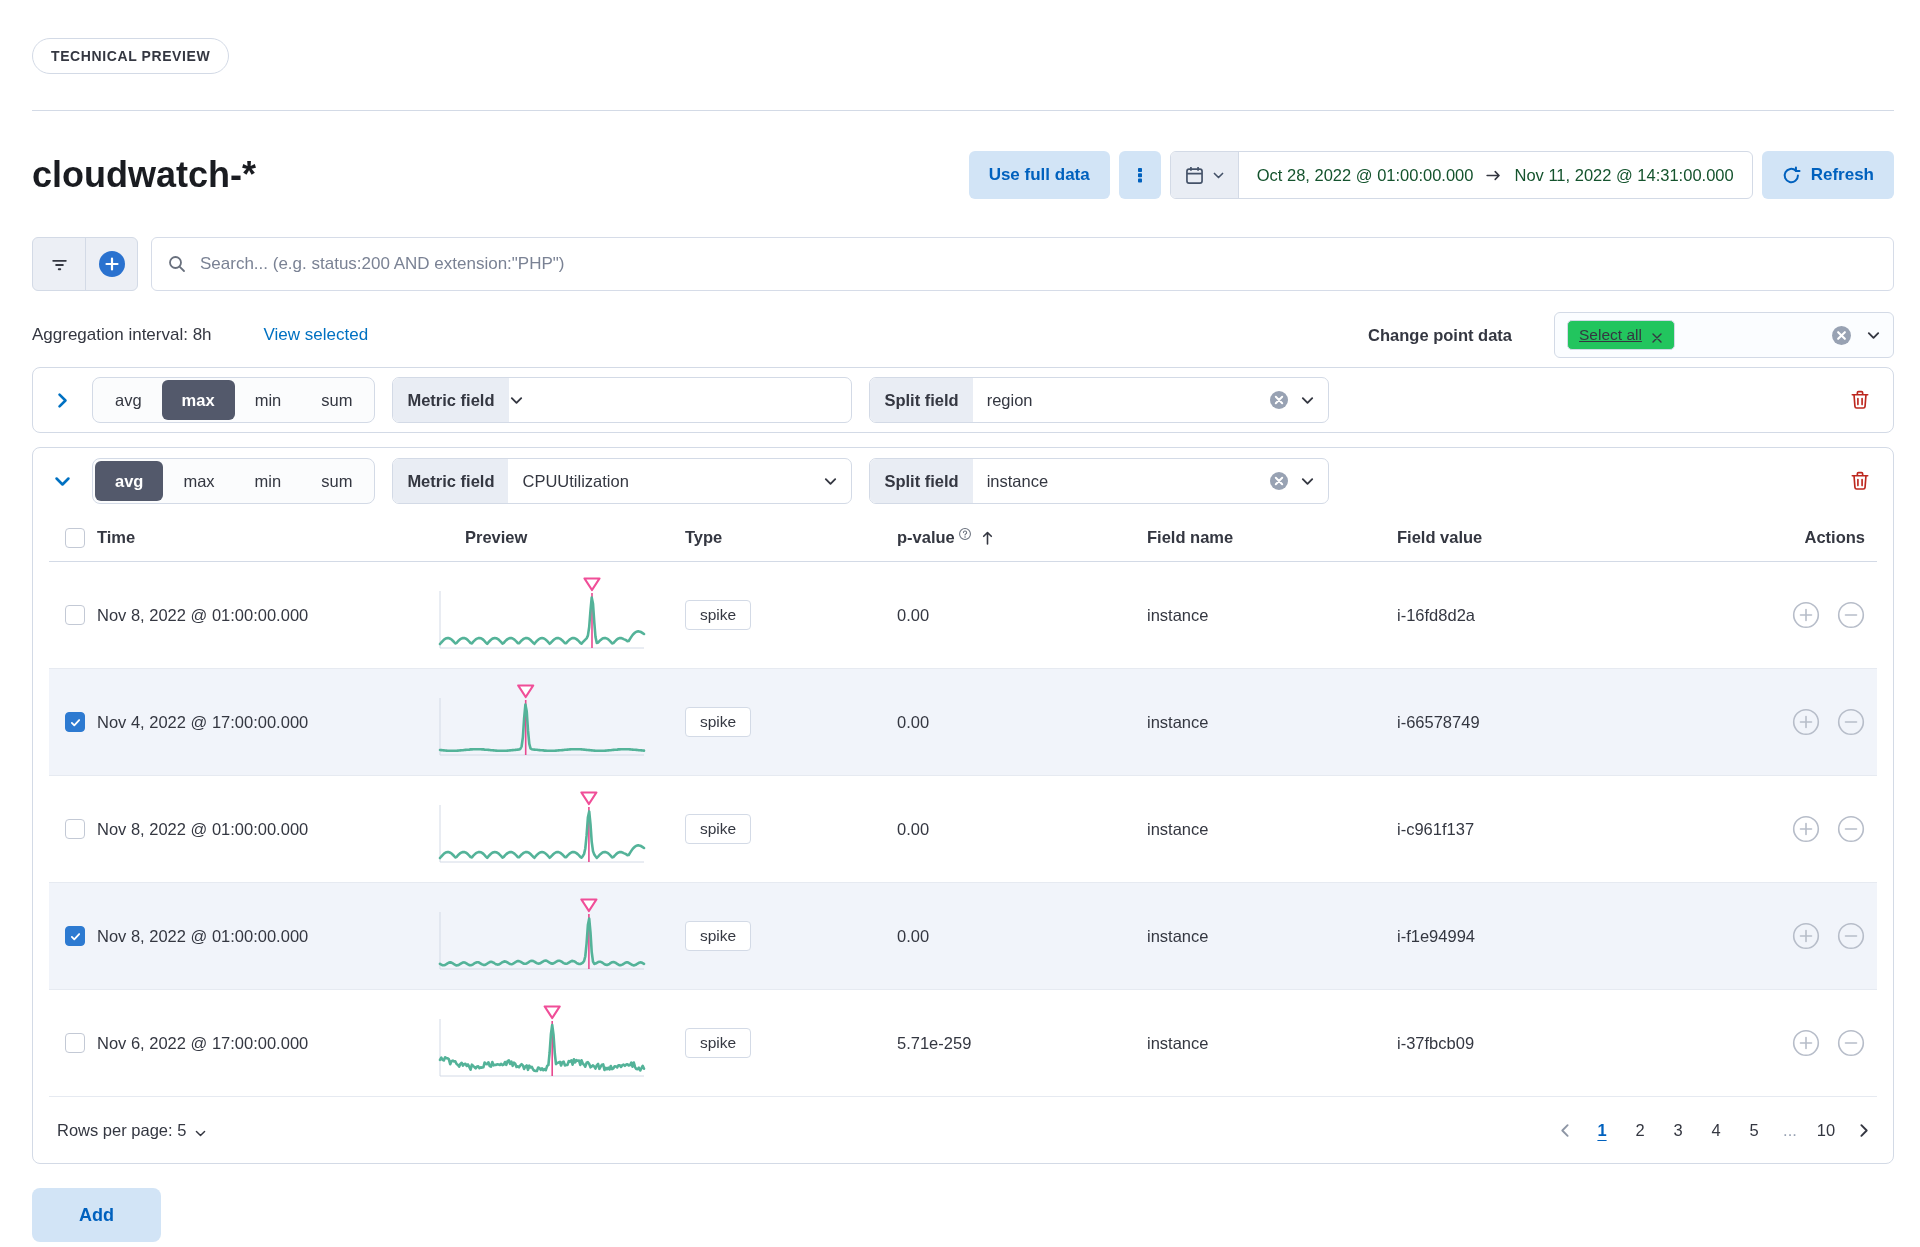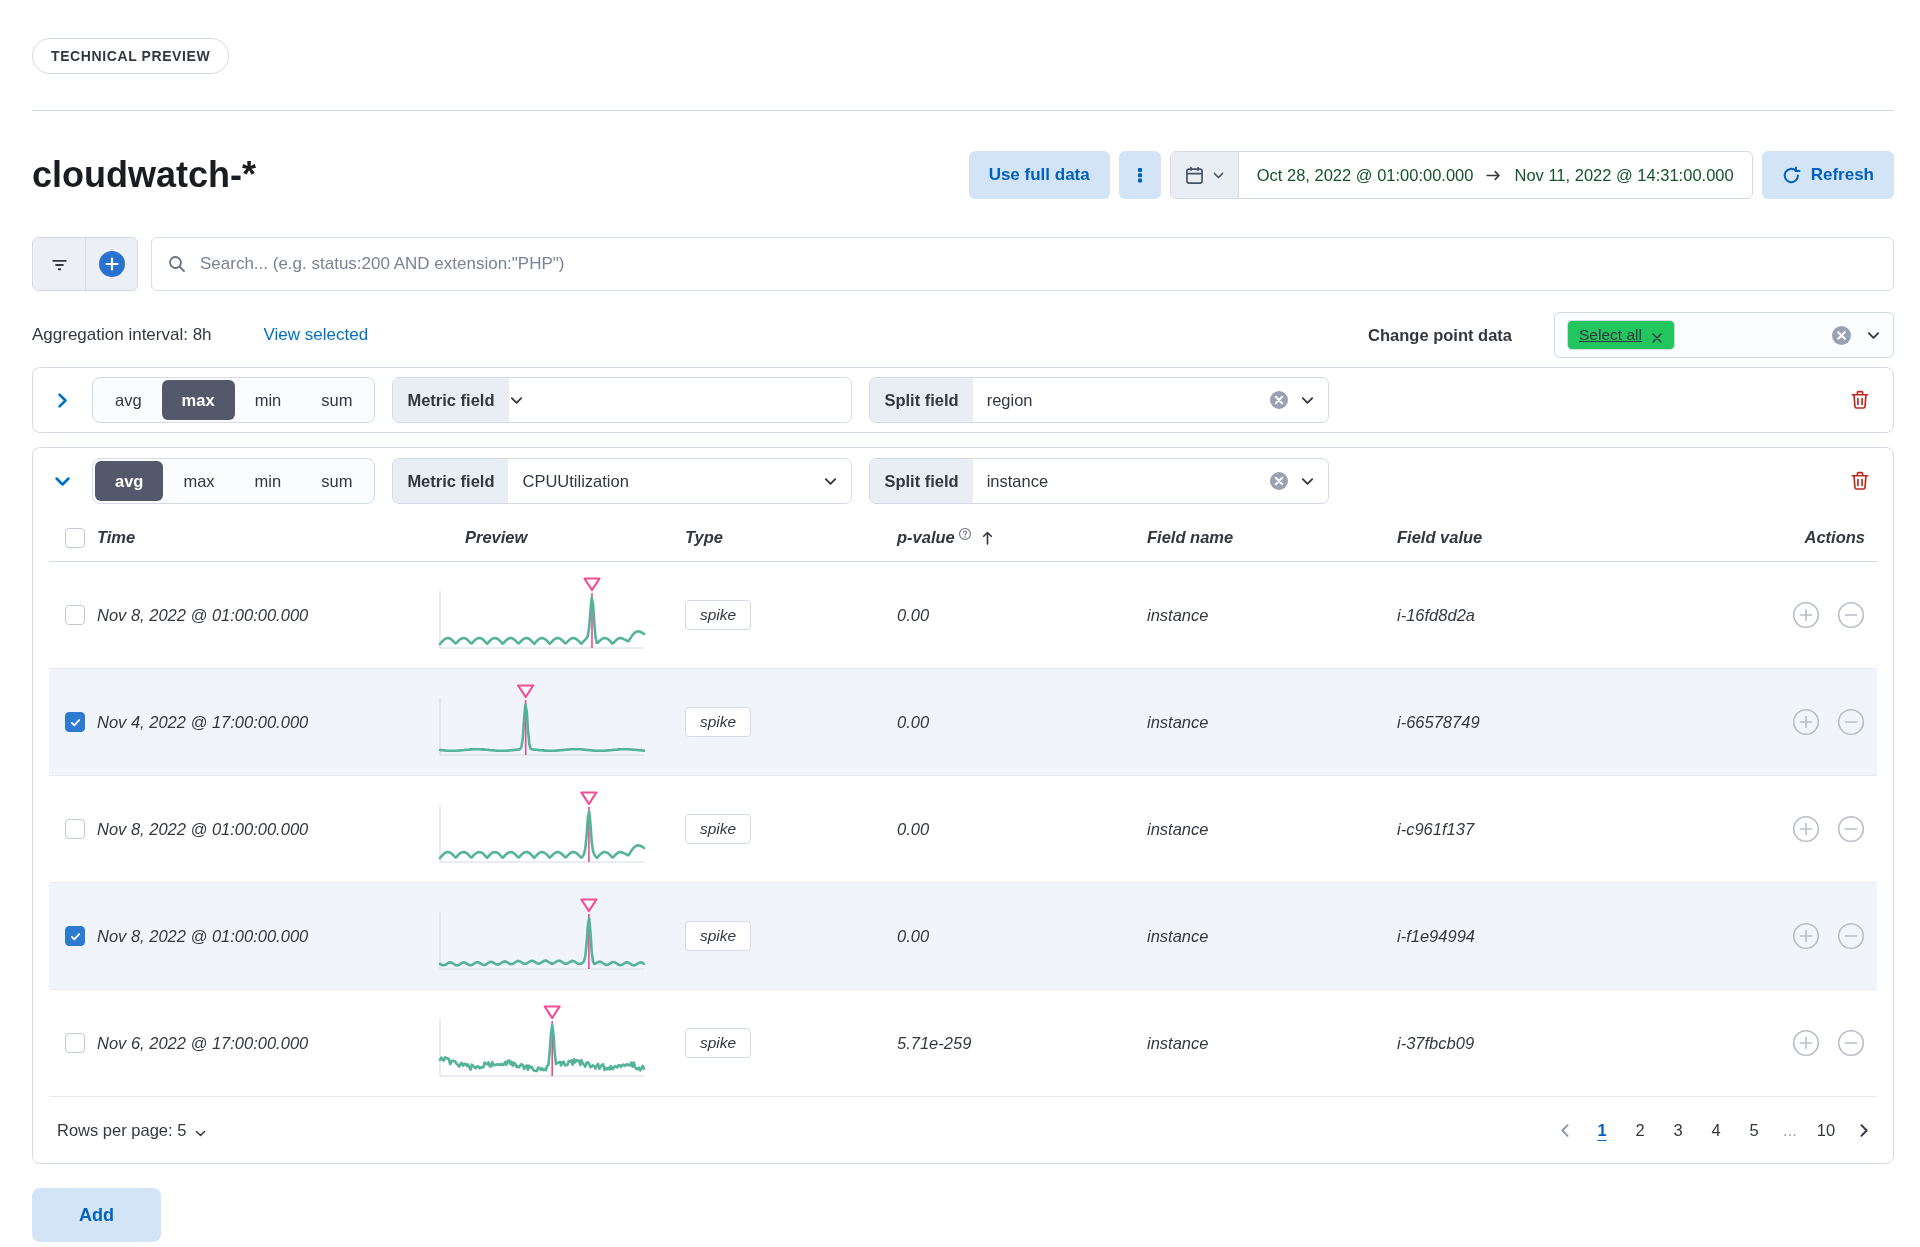--- a/index.html
+++ b/index.html
@@ -67,21 +67,21 @@
   .ctl-icons{display:flex;align-items:center;gap:11px;padding-right:13px;}
   .spacer{flex:1;}
   .trash-btn{width:34px;height:34px;display:flex;align-items:center;justify-content:center;cursor:pointer;flex:none;}
 
   
   .panelB{padding:0 16px;}
   .panelB .cfg-row{margin:9px 0;}
   .t-grid{display:grid;grid-template-columns:40px 310px 270px 220px 250px 250px 340px 1fr;align-items:center;}
   .t-head{height:48px;border-bottom:1px solid #d3dae6;font-size:15.5px;font-weight:600;}
   .t-head .cell{display:flex;align-items:center;}
-  .cell{padding-left:8px;font-size:16.5px;font-style:italic;}
+  .cell{padding-left:8px;font-size:16.5px;}
   .ph-preview{padding-left:66px;}
   .ph-type{padding-left:16px;}
   .cell-actions{display:flex;justify-content:flex-end;gap:17px;padding-right:12px;}
   .t-row{height:107px;border-bottom:1px solid #e6eaf1;}
   .t-row.rowsel{background:#f1f4fa;}
   .cb{width:20px;height:20px;border:1px solid #c3c9d5;border-radius:4px;background:#fff;display:flex;
     align-items:center;justify-content:center;cursor:pointer;margin-left:8px;}
   .cb svg{display:none;}
   .cb.on{background:#2d7ad1;border-color:#2d7ad1;}
   .cb.on svg{display:block;}

